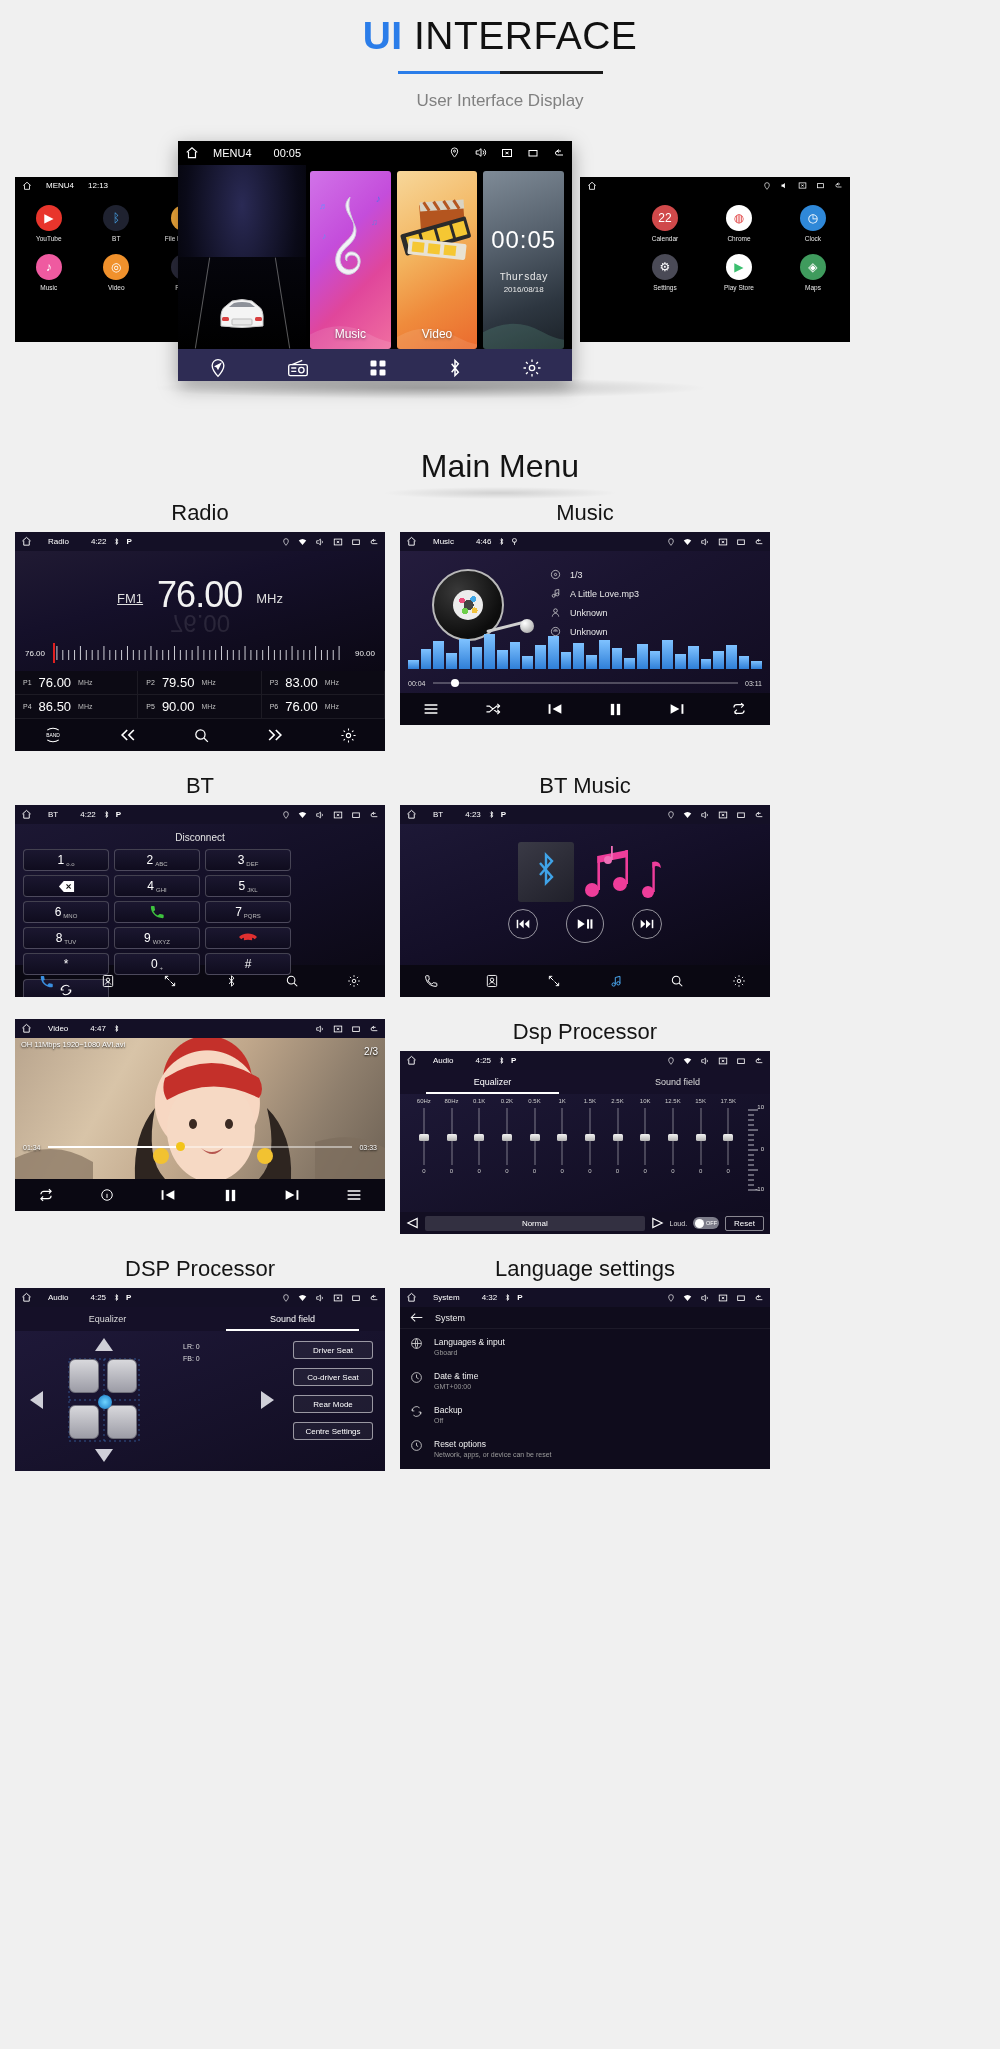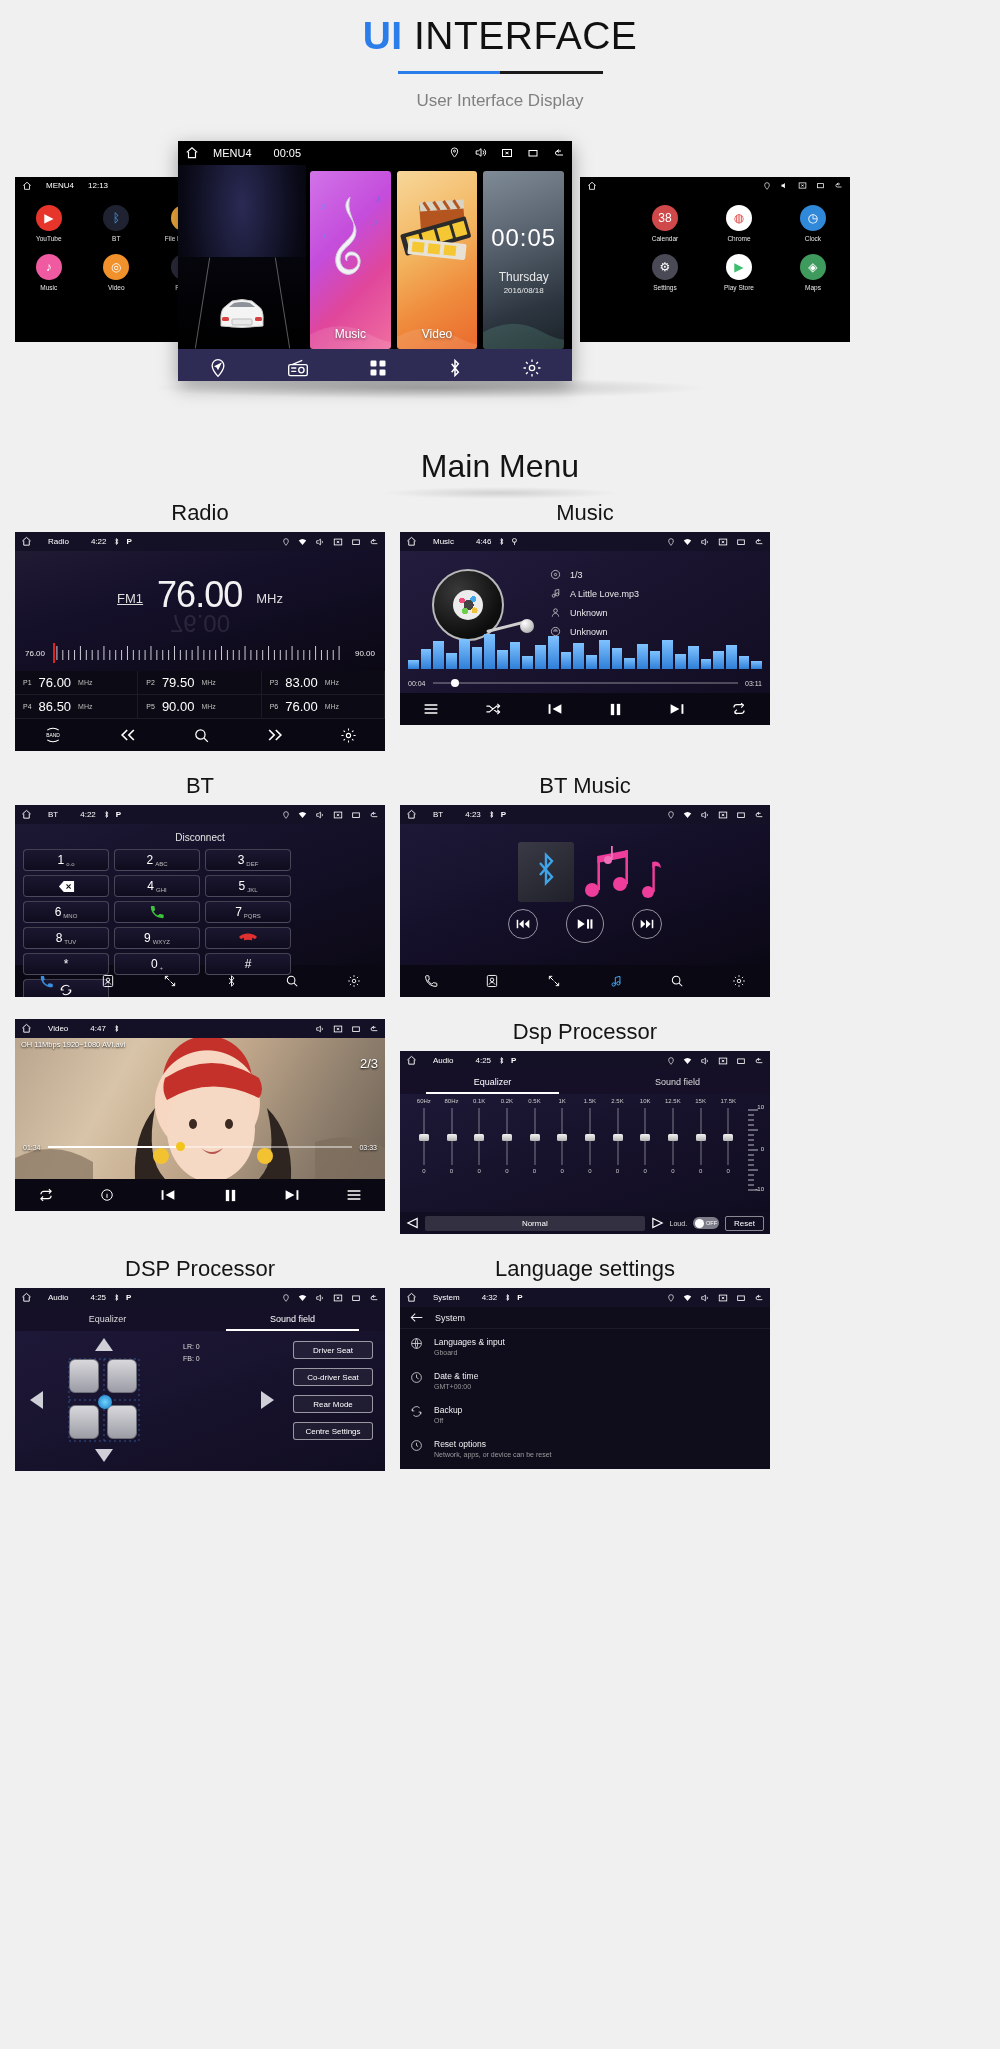--- a/index.html
+++ b/index.html
@@ -60,21 +60,21 @@
   .car{ position:absolute; left:50%; bottom:14px; transform:translateX(-50%); }
   .tiles{ flex:1; display:flex; gap:6px; padding:6px 8px 0 4px; }
   .tile{ flex:1; border-radius:3px; position:relative; overflow:hidden;
          display:flex; align-items:flex-end; justify-content:center; padding-bottom:8px; }
   .tile-lb{ color:#fff; font-size:12px; text-shadow:0 1px 3px rgba(0,0,0,.5); z-index:3;}
   .tile-music{ background:linear-gradient(135deg,#d173e8 0%,#c44ddb 38%,#e0469b 65%,#f06ea0 100%); }
   .tile-video{ background:linear-gradient(150deg,#f7d79a 0%,#f3b45e 42%,#ef8b3c 70%,#ea6a2e 100%); }
   .tile-clock{ background:linear-gradient(160deg,#7f8b97 0%,#55606c 40%,#2d3640 75%,#1b2228 100%);
                flex-direction:column; align-items:center; justify-content:center; padding-bottom:0;}
   .clock-time{ color:#fff; font-size:24px; font-weight:300; letter-spacing:1px; }
-  .clock-day{ color:#e9e9e9; font-size:12px; margin-top:18px; }
+  .clock-day{ color:#e9e9e9; font-size:10px; margin-top:18px;font-family:Liberation Mono, monospace; }
   .clock-date{ color:#e9e9e9; font-size:8px; margin-top:2px;}
   .tile-wave{ position:absolute;left:0;right:0;bottom:0;height:36px;opacity:.55; }
 
   .hero-dock{ height:38px; background:#2e2c54; display:flex;
               align-items:center; justify-content:space-around; }
 
   
   .section-title{ text-align:center; font-size:32px; color:#141414; font-weight:400; }
   .sec-shadow{ width:230px; height:12px; margin:2px auto 0;
       background:radial-gradient(ellipse at center, rgba(0,0,0,.13) 0%, rgba(0,0,0,0) 72%); }
@@ -174,21 +174,21 @@
   
   .vid-body{ height:141px; position:relative; overflow:hidden; }
   .vid-art{ position:absolute; inset:0;
     background:
       radial-gradient(circle at 52% 46%, #f7d7c2 0 52px, transparent 53px),
       radial-gradient(circle at 52% 30%, #c4302a 0 44px, transparent 45px),
       linear-gradient(120deg,#b9a58e 0%,#d8c4a8 28%,#c0a78b 52%,#8f7f6d 78%,#6e6255 100%); }
   .vid-over{ position:absolute; inset:0; }
   .vid-sub{ position:absolute; left:6px; top:2px; color:#fff; font-size:7.5px;
             text-shadow:0 1px 2px #000; }
-  .vid-idx{ position:absolute; right:7px; top:18px; color:#fff; font-size:13px;
+  .vid-idx{ position:absolute; right:7px; top:8px; color:#fff; font-size:10px;
             text-shadow:0 1px 2px #000; }
   .vid-seek{ position:absolute; left:0; right:0; bottom:24px; height:16px;
              display:flex; align-items:center; gap:7px; padding:0 8px; }
   .vid-seek .t{ color:#fff; font-size:7px; text-shadow:0 1px 2px #000;}
   .vid-bar{ flex:1; height:2.5px; background:rgba(255,255,255,.45); position:relative; }
   .vid-fill{ position:absolute; left:0; top:0; height:100%; background:#fff; }
   .vid-dot{ position:absolute; top:-3.5px; width:9px; height:9px; border-radius:50%;
             background:#f3c419; }
 
   
@@ -347,21 +347,21 @@
             </svg></span>
         <span class="ic"><svg width="9" height="9" viewBox="0 0 24 24" fill="none" stroke="#fff" stroke-width="2">
               <path d="M20 16H9a4 4 0 010-8h7"></path>
               <path d="M12 5l-4 3 4 3"></path>
             </svg></span>
       </span>
     </div>
     <div class="appgrid" style="padding-left:48px">
       <div class="app" style="width:33.33%">
           <div class="app-ic" style="background:#d0494a">
-            <span>38</span>
+            <span>22</span>
           </div>
           <div class="app-lb">Calendar</div>
         </div>
       <div class="app" style="width:33.33%">
           <div class="app-ic" style="background:#fff;color:#d33">◍</div>
           <div class="app-lb">Chrome</div>
         </div>
       <div class="app" style="width:33.33%">
           <div class="app-ic" style="background:#2f88d8">◷</div>
           <div class="app-lb">Clock</div>

